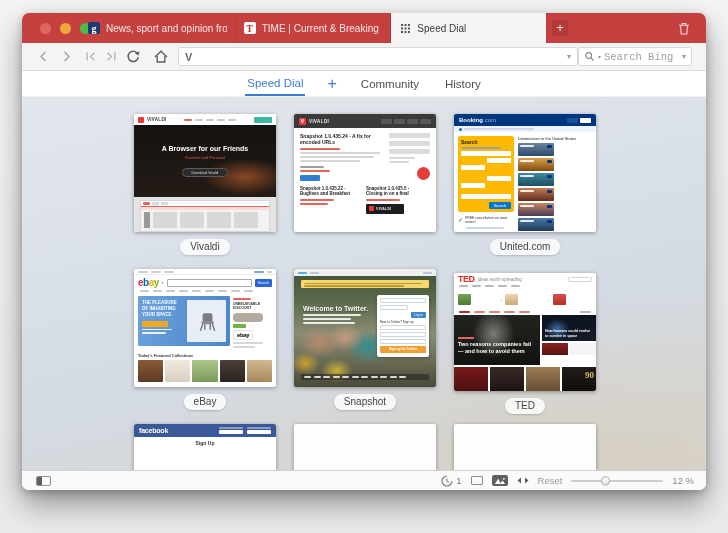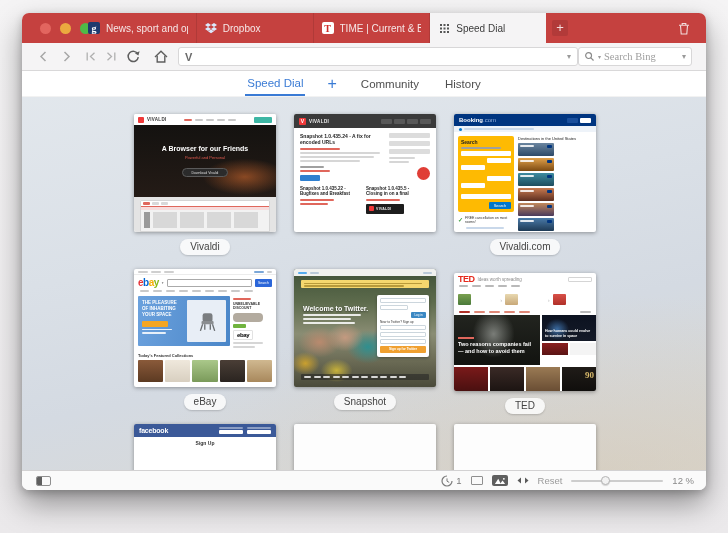--- a/index.html
+++ b/index.html
@@ -28,21 +28,21 @@
     border-radius:2px; color:#f4dcdc; font-size:13px; line-height:15px; text-align:center; }
   .trashbtn { position:absolute; right:16px; top:8px; }
 
   
   .navbar { position:absolute; left:0; top:30px; width:100%; height:28px; background:#f5f4f5;
     border-bottom:1px solid #d9d8d9; }
   .navbtn { position:absolute; top:0; height:27px; display:flex; align-items:center; justify-content:center; width:22px; }
   .addr { position:absolute; left:156px; top:4px; width:400px; height:19px; background:#fff;
     border:1px solid #d8d7d8; border-radius:3px; display:flex; align-items:center; padding:0 6px; gap:5px; }
   .addr .vlogo { font-size:11px; font-weight:bold; color:#6a6a6a; }
-  .addr input, .search input { border:none; outline:none; flex:1; font-size:10.5px; color:#333; min-width:0; background:transparent; font-family:Liberation Serif, serif; }
+  .addr input, .search input { border:none; outline:none; flex:1; font-size:10.5px; color:#333; min-width:0; background:transparent; font-family:Liberation Mono, monospace; }
   .caret { font-size:8px; color:#9a9a9a; }
   .search { position:absolute; right:14px; top:4px; width:114px; height:19px; background:#fff;
     border:1px solid #d8d7d8; border-radius:3px; display:flex; align-items:center; padding:0 5px; gap:3px; }
   .search input::placeholder { color:#9e9e9e; }
 
   
   .content { position:absolute; left:0; top:58px; width:100%; height:399px; overflow:hidden;
     background:
       radial-gradient(120% 80% at 85% 100%, rgba(212,194,168,.40), rgba(212,194,168,0) 55%),
       linear-gradient(168deg, #e3e8ed 0%, #dae0e7 40%, #d4dae2 65%, #d9d8d3 100%); }
@@ -257,34 +257,20 @@
       <span class="tl r"></span>
       <span class="tl y"></span>
       <span class="tl g"></span>
     </div>
     <div class="tabs">
       <div class="tab">
         <span class="fav fav-g">g</span>
         <span class="title">News, sport and opinion from</span>
       </div>
       <div class="tab">
-        <span class="fav">
-          <svg width="12" height="11" viewBox="0 0 12 11">
-              <g fill="#dbeafe">
-            <polygon points="3,0 0,2 3,4 6,2"></polygon>
-                <polygon points="9,0 6,2 9,4 12,2"></polygon>
-            <polygon points="3,4 0,6 3,8 6,6"></polygon>
-                <polygon points="9,4 6,6 9,8 12,6"></polygon>
-            <polygon points="3,8.2 6,10.2 9,8.2 6,6.6"></polygon>
-              </g>
-            </svg>
-        </span>
-        <span class="title">Dropbox</span>
-      </div>
-      <div class="tab">
         <span class="fav fav-t">T</span>
         <span class="title">TIME | Current &amp; Breaking New</span>
       </div>
       <div class="tab active">
         <span class="fav">
           <svg width="9" height="9" viewBox="0 0 9 9">
               <g fill="#555">
             <rect x="0" y="0" width="2" height="2"></rect>
                 <rect x="3.5" y="0" width="2" height="2"></rect>
                 <rect x="7" y="0" width="2" height="2"></rect>
@@ -516,21 +502,21 @@
               <span class="b-tile" style="background:linear-gradient(#4a7aa8,#1e3a55)">
                   <i></i>
                   <b></b>
                 </span>
 
             </div>
 
           </div>
         </div>
       </div>
-      <div class="pill">Vivaldi.com</div>
+      <div class="pill">United.com</div>
     </div>
 
     <div class="dial" style="left:112px; top:198px">
       <div class="thumb">
         <div class="e-top">
             <i></i>
             <i></i>
             <i></i>
             <i class="bl"></i>
             <i style="width:5px"></i>

